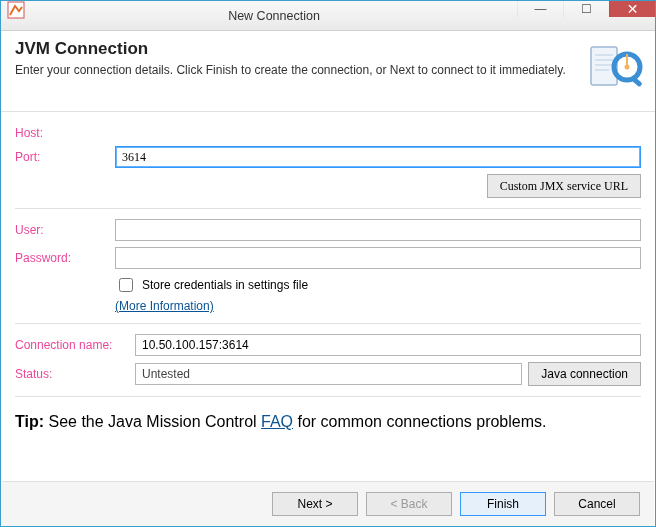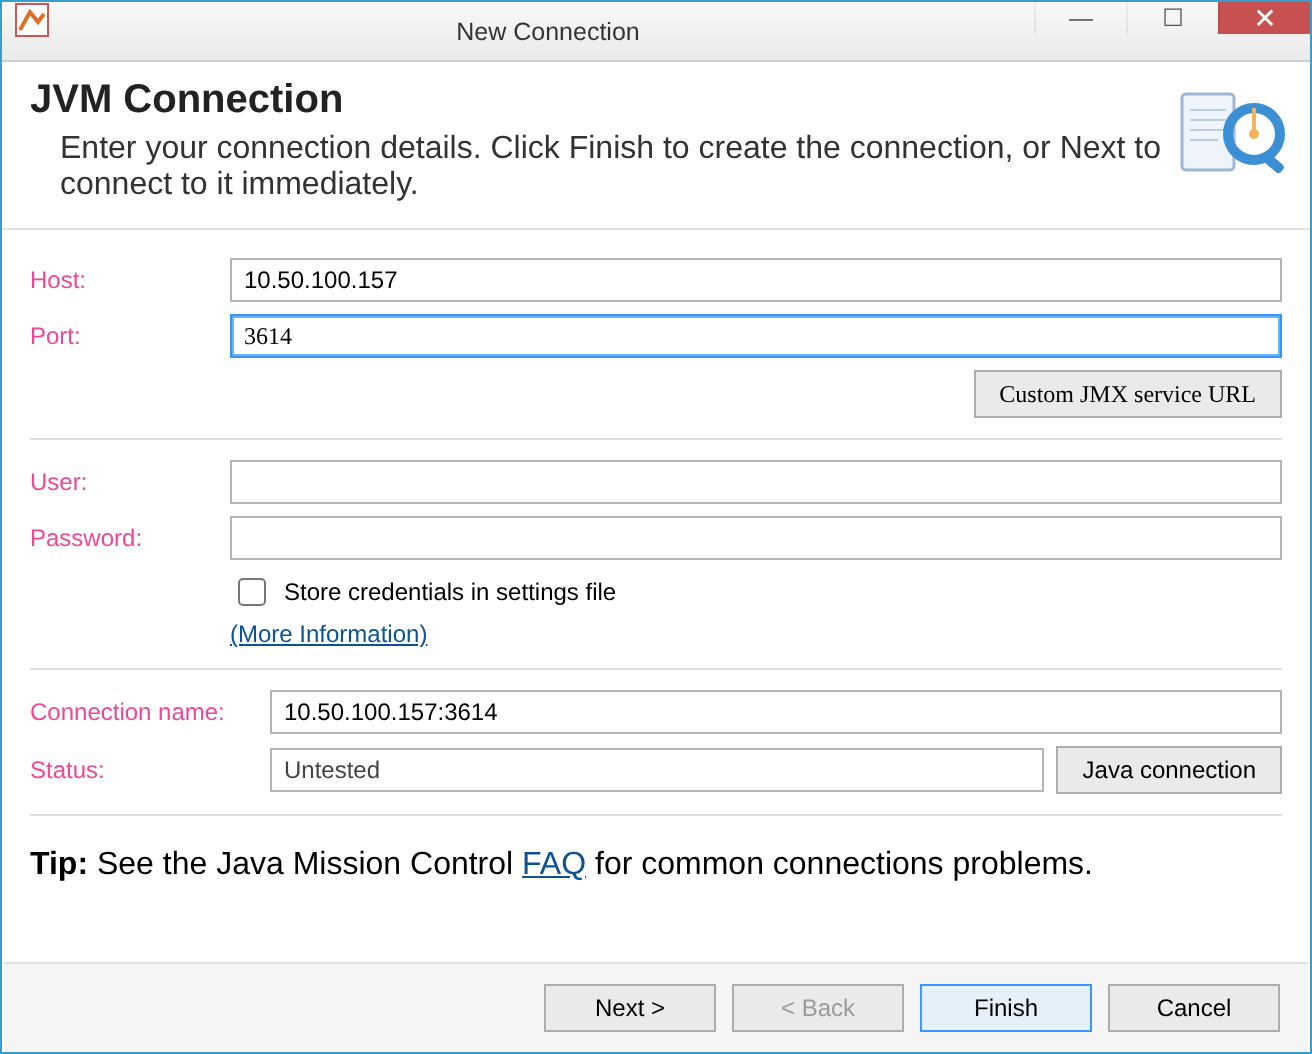--- a/index.html
+++ b/index.html
@@ -44,25 +44,25 @@
   
   .header {
     display:flex; align-items:flex-start;
     padding: 8px 10px 12px 14px;
     border-bottom: 1px solid #e0e0e0;
     background:#fff;
   }
   .header .htxt { flex:1; }
   .header h1 {
     margin: 0 0 4px 0;
-    font-size: 20px;
+    font-size: 17px;
     font-weight: bold;
     color:#222;
   }
-  .header .sub { color:#333; font-size:16px;margin-left:15px; }
+  .header .sub { color:#333; font-size:12px; }
   .header .hicon { width:60px; height:60px; flex:0 0 60px; }
 
   
   .content { padding: 14px 14px 8px 14px; }
   .row { display:flex; align-items:center; margin-bottom:6px; }
   .row label.fl { width: 100px; flex:0 0 100px; color:#ec4899; }
   .row input[type=text], .row input[type=password] {
     flex:1; height:22px; border:1px solid #b5b5b5; padding:0 6px;
     font: inherit; background:#fff;
   }
@@ -137,21 +137,20 @@
         <circle cx="42" cy="28" r="2.5" fill="#f4b35a"></circle>
         <rect x="41" y="15" width="2" height="12" fill="#f4b35a"></rect>
       </svg>
     </div>
   </div>
 
   <div class="content">
 
     <div class="row">
       <label class="fl">Host:</label>
-      <input type="text" value="10.50.100.157" style="">
     </div>
 
     <div class="row">
       <label class="fl">Port:</label>
       <input type="text" class="focused" value="3614" style="">
     </div>
 
     <div class="right-align">
       <button class="btn">Custom JMX service URL</button>
     </div>

